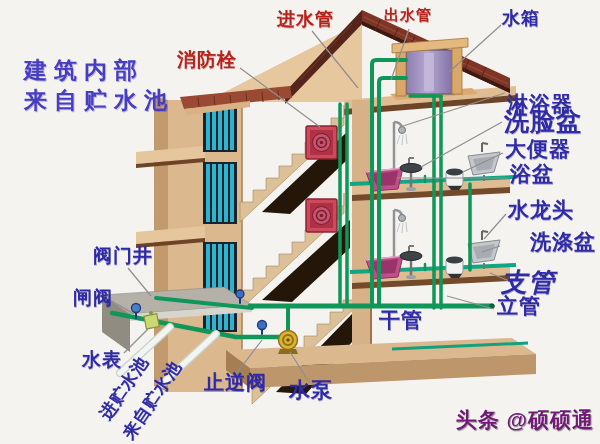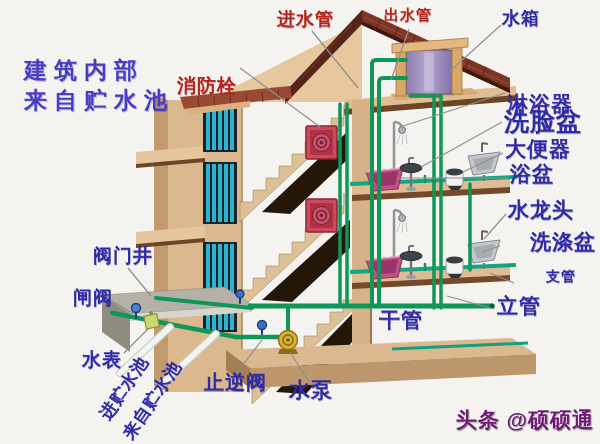--- a/index.html
+++ b/index.html
@@ -351,28 +351,28 @@
 </svg>
 
   <div class="title">
     <div>建筑内部</div>
     <div>来自贮水池</div>
   </div>
 
   <div class="lbl red" style="left:277px;top:10px;font-size:18px;">进水管</div>
   <div class="lbl red" style="left:384px;top:8px;font-size:15px;">出水管</div>
   <div class="lbl" style="left:502px;top:9px;font-size:18px;">水箱</div>
-  <div class="lbl red" style="left:177px;top:50px;font-size:19px;margin-top:26px;">消防栓</div>
+  <div class="lbl red" style="left:177px;top:50px;font-size:19px;">消防栓</div>
   <div class="lbl" style="left:507px;top:94px;font-size:21px;">淋浴器</div>
   <div class="lbl" style="left:504px;top:109px;font-size:25px;text-align:right;">洗脸盆</div>
   <div class="lbl" style="left:505px;top:139px;font-size:21px;">大便器</div>
   <div class="lbl" style="left:510px;top:164px;font-size:21px;">浴盆</div>
   <div class="lbl" style="left:508px;top:200px;font-size:21px;">水龙头</div>
   <div class="lbl" style="left:502px;top:232px;font-size:21px;margin-left:28px;">洗涤盆</div>
-  <div class="lbl" style="left:546px;top:270px;font-size:14px;">支管</div>
+  <div class="lbl" style="left:501px;top:270px;font-size:26px;font-style:italic;">支管</div>
   <div class="lbl" style="left:497px;top:296px;font-size:21px;">立管</div>
   <div class="lbl" style="left:379px;top:310px;font-size:21px;">干管</div>
   <div class="lbl" style="left:93px;top:246px;font-size:19px;">阀门井</div>
   <div class="lbl" style="left:73px;top:288px;font-size:19px;">闸阀</div>
   <div class="lbl" style="left:82px;top:350px;font-size:19px;">水表</div>
   <div class="lbl rot" style="left:124px;top:388px;font-size:17px;">进贮水池</div>
   <div class="lbl rot" style="left:152px;top:400px;font-size:17px;">来自贮水池</div>
   <div class="lbl" style="left:204px;top:372px;font-size:20px;">止逆阀</div>
   <div class="lbl" style="left:289px;top:380px;font-size:21px;">水泵</div>
 

